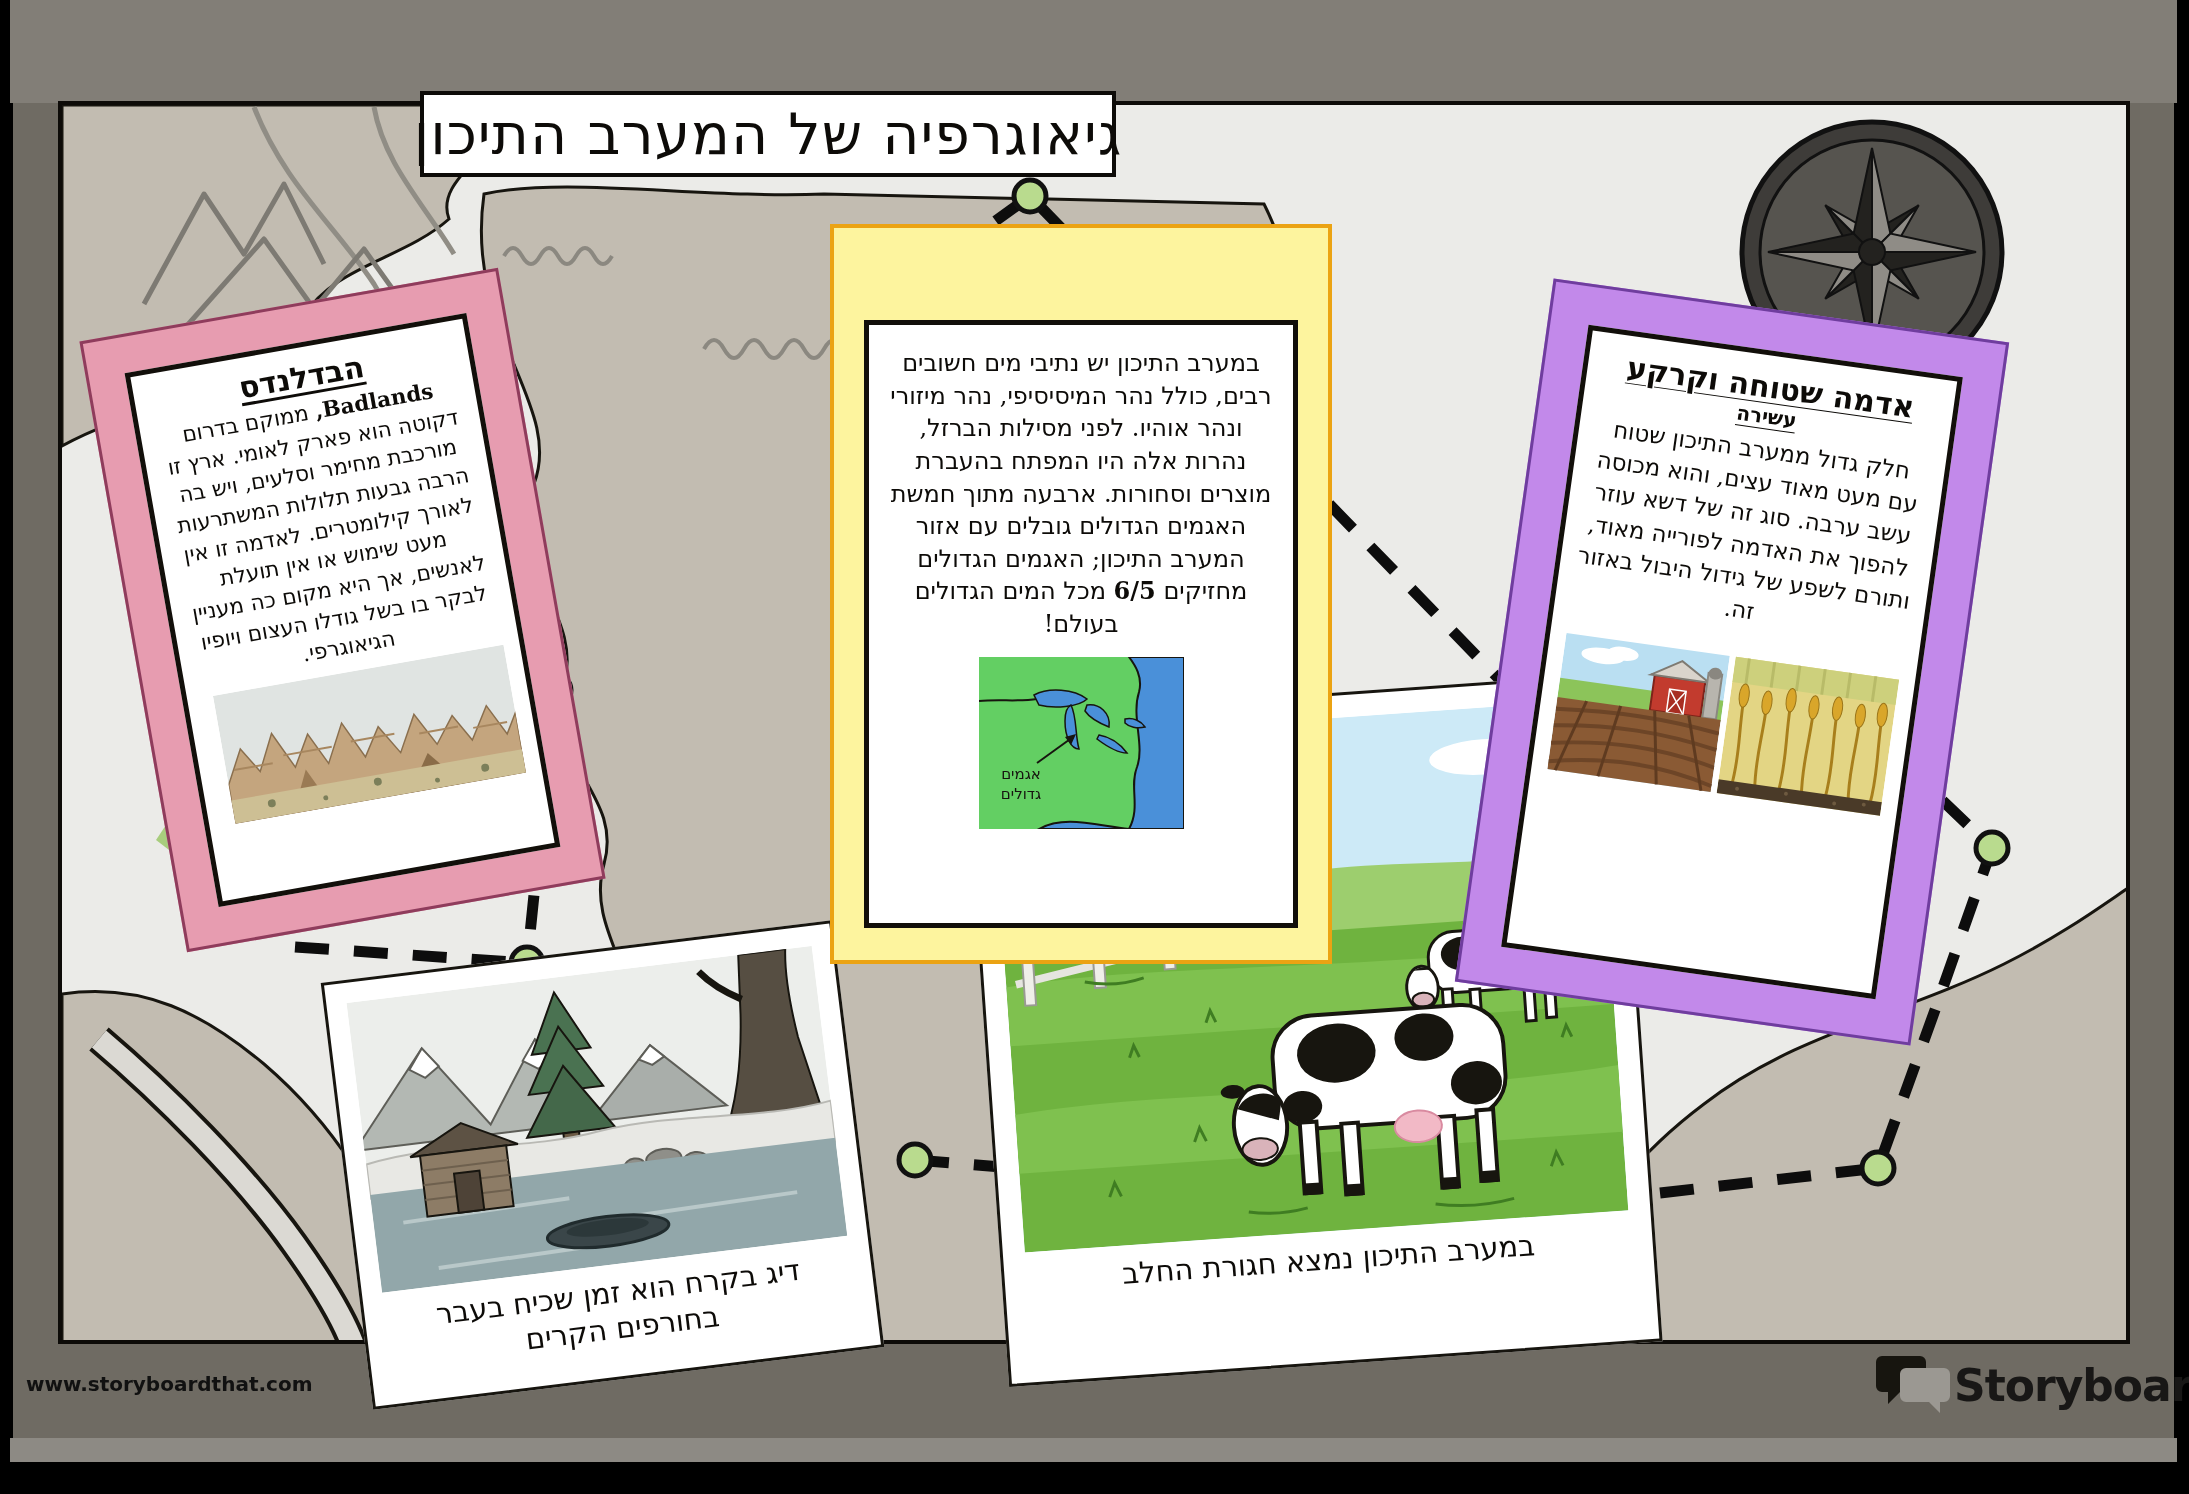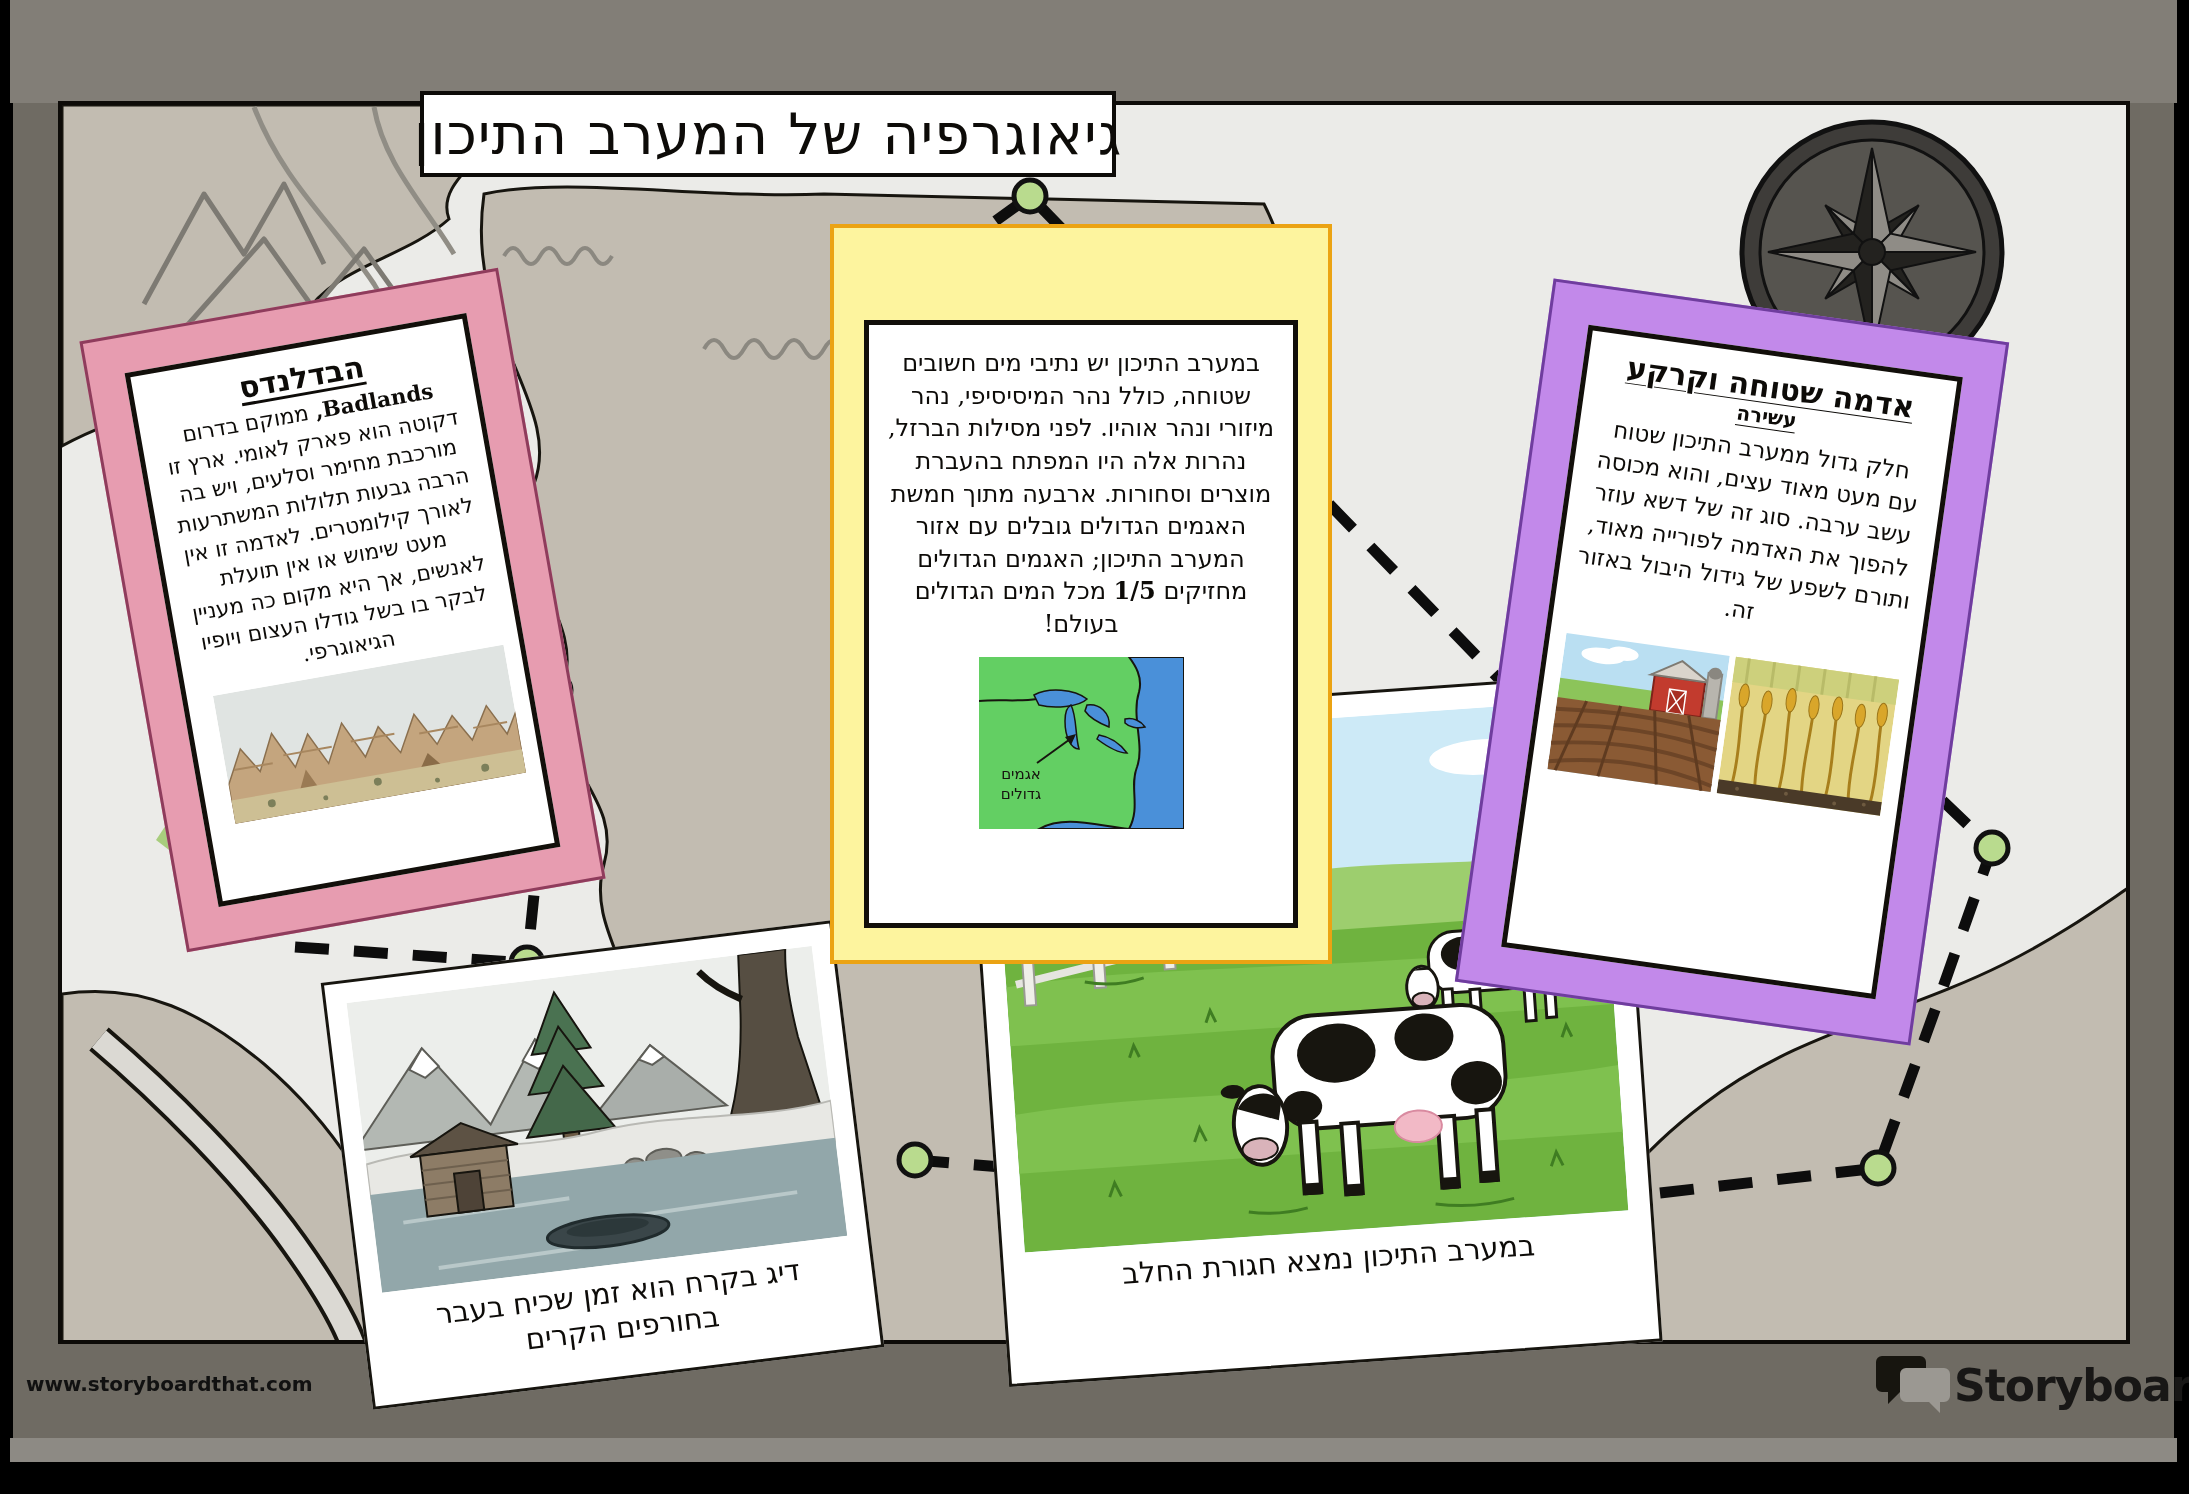--- a/index.html
+++ b/index.html
@@ -277,21 +277,21 @@
             <circle cx="260" cy="120" r="4"></circle>
             <circle cx="95" cy="122" r="2.5"></circle>
             <circle cx="210" cy="124" r="2.5"></circle>
           </g>
       </svg>
     </div>
   </div>
 
   <div id="card-lakes" class="card">
     <div class="card-inner">
-      <div class="body"><span>במערב התיכון יש נתיבי מים חשובים שטוחה, כולל נהר המיסיסיפי, נהר מיזורי ונהר אוהיו. לפני מסילות הברזל, נהרות אלה היו המפתח בהעברת מוצרים וסחורות. ארבעה מתוך חמשת האגמים הגדולים גובלים עם אזור המערב התיכון; האגמים הגדולים מחזיקים </span><b>1/5</b><span> מכל המים הגדולים בעולם!</span></div>
+      <div class="body"><span>במערב התיכון יש נתיבי מים חשובים רבים, כולל נהר המיסיסיפי, נהר מיזורי ונהר אוהיו. לפני מסילות הברזל, נהרות אלה היו המפתח בהעברת מוצרים וסחורות. ארבעה מתוך חמשת האגמים הגדולים גובלים עם אזור המערב התיכון; האגמים הגדולים מחזיקים </span><b>6/5</b><span> מכל המים הגדולים בעולם!</span></div>
       <svg class="mini-map" width="205" height="172" viewBox="0 0 205 172" style="margin-left:auto;margin-right:auto;">
         <rect width="205" height="172" fill="#63cf63"></rect>
         <path d="M150,0 L205,0 L205,172 L150,172 C162,150 150,130 158,110 C166,88 152,60 160,35 C164,20 156,8 150,0 Z" fill="#4a90d9" stroke="#17150f" stroke-width="2"></path>
         <path d="M60,172 C85,158 115,168 150,172 Z" fill="#4a90d9" stroke="#17150f" stroke-width="2"></path>
         <path d="M0,44 C20,42 40,45 58,42" fill="none" stroke="#17150f" stroke-width="2"></path>
         <g fill="#4a90d9" stroke="#17150f" stroke-width="1.5">
           <path d="M55,38 C70,30 95,32 108,42 C100,50 75,52 60,48 Z"></path>
           <path d="M92,48 C98,60 96,78 100,92 C92,92 86,80 86,64 C86,55 88,50 92,48 Z"></path>
           <path d="M108,48 C120,46 132,56 130,70 C120,66 110,60 106,54 Z"></path>
           <path d="M120,78 C132,80 142,88 148,96 C138,96 126,88 118,82 Z"></path>

